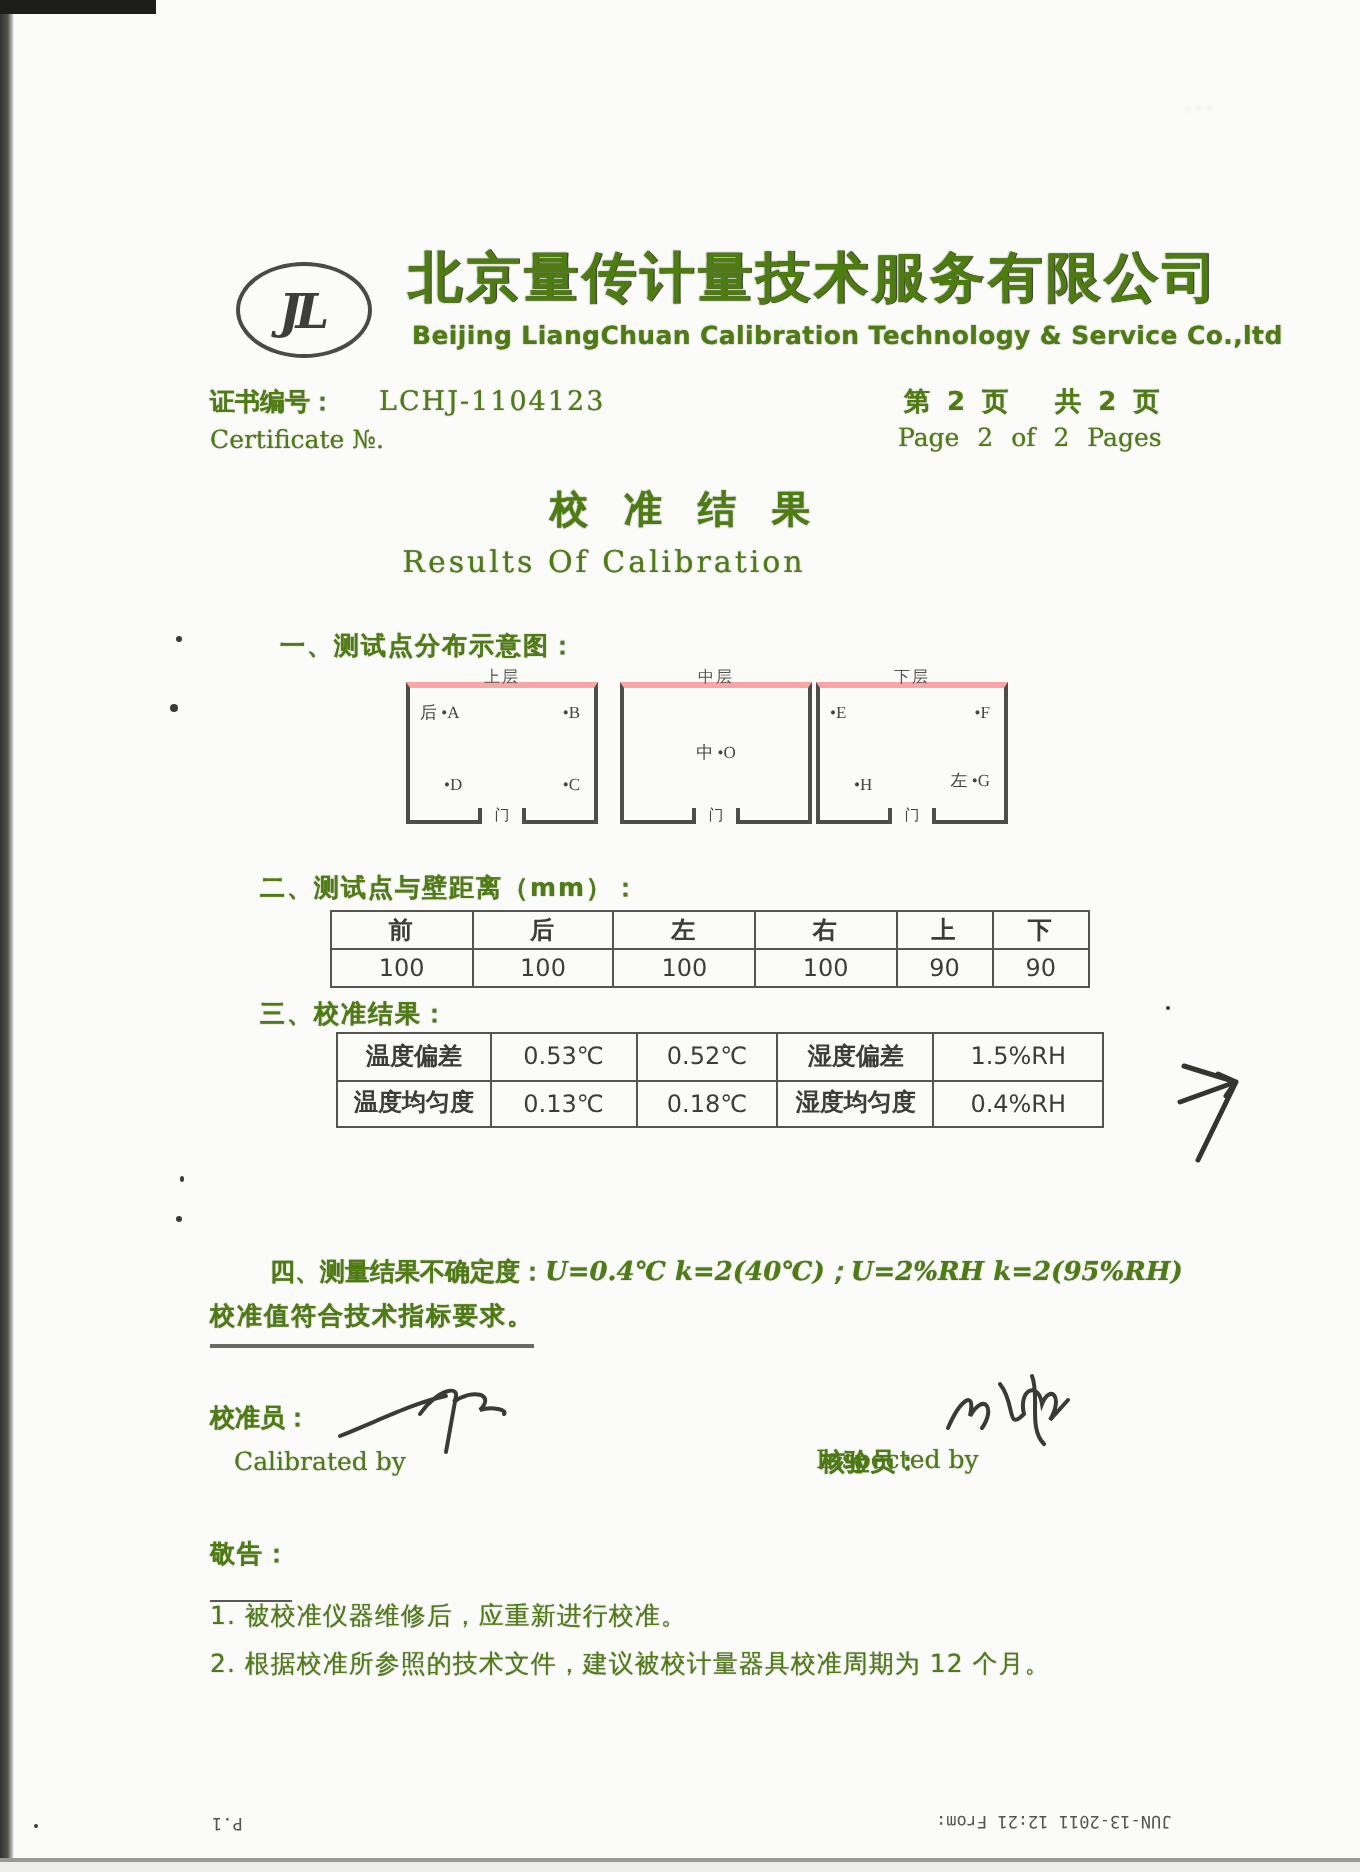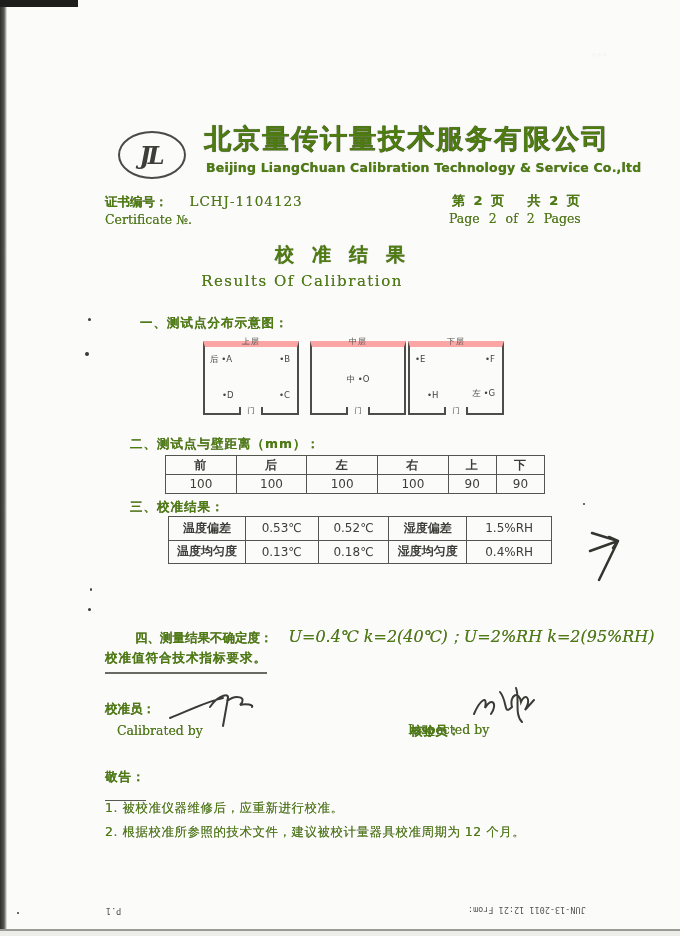--- a/index.html
+++ b/index.html
@@ -37,22 +37,22 @@
   .page-en{left:449px;top:211px;font-family:"DejaVu Serif","Liberation Serif",serif;
     font-size:12.5px;word-spacing:5px;}
   
   .title-cn{left:0;top:242px;width:680px;text-align:center;font-size:19px;font-weight:bold;
     letter-spacing:18px;text-indent:18px;text-shadow:0 0 0.8px rgba(70,70,64,.8);}
   .title-en{left:0;top:272px;width:604px;text-align:center;
     font-family:"DejaVu Serif","Liberation Serif",serif;font-size:15px;letter-spacing:1.5px;}
   
   .sec-h{font-size:12.5px;font-weight:bold;letter-spacing:1px;white-space:nowrap;}
   
-  .dbox{position:absolute;width:92px;height:66px;border-top:6px solid #fca5a5;
-    border-left:2px solid #4c4c48;border-right:2px solid #4c4c48;}
+  .dbox{position:absolute;width:92px;height:66px;border-top:3px solid #fca5a5;
+    border-left:2px solid #4c4c48;border-right:2px solid #4c4c48;font-family:Liberation Serif, serif;}
   .dlabel{position:absolute;top:-11px;left:50%;transform:translateX(-50%);
     font-size:8px;letter-spacing:1px;white-space:nowrap;color:#53534d;}
   .dpoint{position:absolute;font-size:8.5px;white-space:nowrap;color:#45453f;}
   .dp-tl{left:5px;top:7px;} .dp-tr{right:7px;top:7px;}
   .dp-bl{left:17px;bottom:13px;} .dp-br{right:7px;bottom:13px;}
   .dp-c{left:50%;top:50%;transform:translate(-50%,-50%);}
   .door-row{position:absolute;left:-2px;right:-2px;bottom:-2px;height:8px;
     display:flex;align-items:flex-end;}
   .door-seg{height:2px;background:#4c4c48;flex:1;}
   .door-tick{width:2px;height:8px;background:#4c4c48;}
@@ -62,22 +62,22 @@
   .t1{position:absolute;left:165px;top:455px;width:380px;}
   .t1 td{border:1.5px solid #55554f;text-align:center;font-size:12px;
     height:18px;padding:0;color:#3c3c38;}
   .t1 .hd{font-weight:bold;letter-spacing:1px;}
   .t2{position:absolute;left:168px;top:516px;width:384px;}
   .t2 td{border:1.5px solid #55554f;text-align:center;font-size:12px;
     height:22.5px;padding:0;white-space:nowrap;color:#3c3c38;}
   .t2 td.lab{font-weight:bold;}
   
   .s4-line1{left:135px;top:627px;font-size:12.5px;font-weight:bold;}
-  .s4-uk{font-family:"DejaVu Serif","Liberation Serif",serif;font-weight:normal;
-    font-style:italic;font-size:16px;margin-left:16px;}
+  .s4-uk{font-family:"DejaVu Serif","Liberation Serif",serif;font-weight:bold;
+    font-style:italic;font-size:13px;}
   .s4-line2{left:105px;top:650px;font-size:12.5px;font-weight:bold;letter-spacing:1px;}
   .s4-underline{left:105px;top:672px;width:162px;height:2px;background:#6a6a64;}
   
   .sig-label{font-size:12.5px;font-weight:bold;}
   .sig-en{font-family:"DejaVu Serif","Liberation Serif",serif;font-size:12.5px;}
   
   .notice-h{left:105px;top:769px;font-size:12.5px;font-weight:bold;letter-spacing:1px;
     border-bottom:1.5px solid #5a5a54;padding-bottom:14px;}
   .note{font-size:12.5px;letter-spacing:0.5px;white-space:nowrap;}
   

